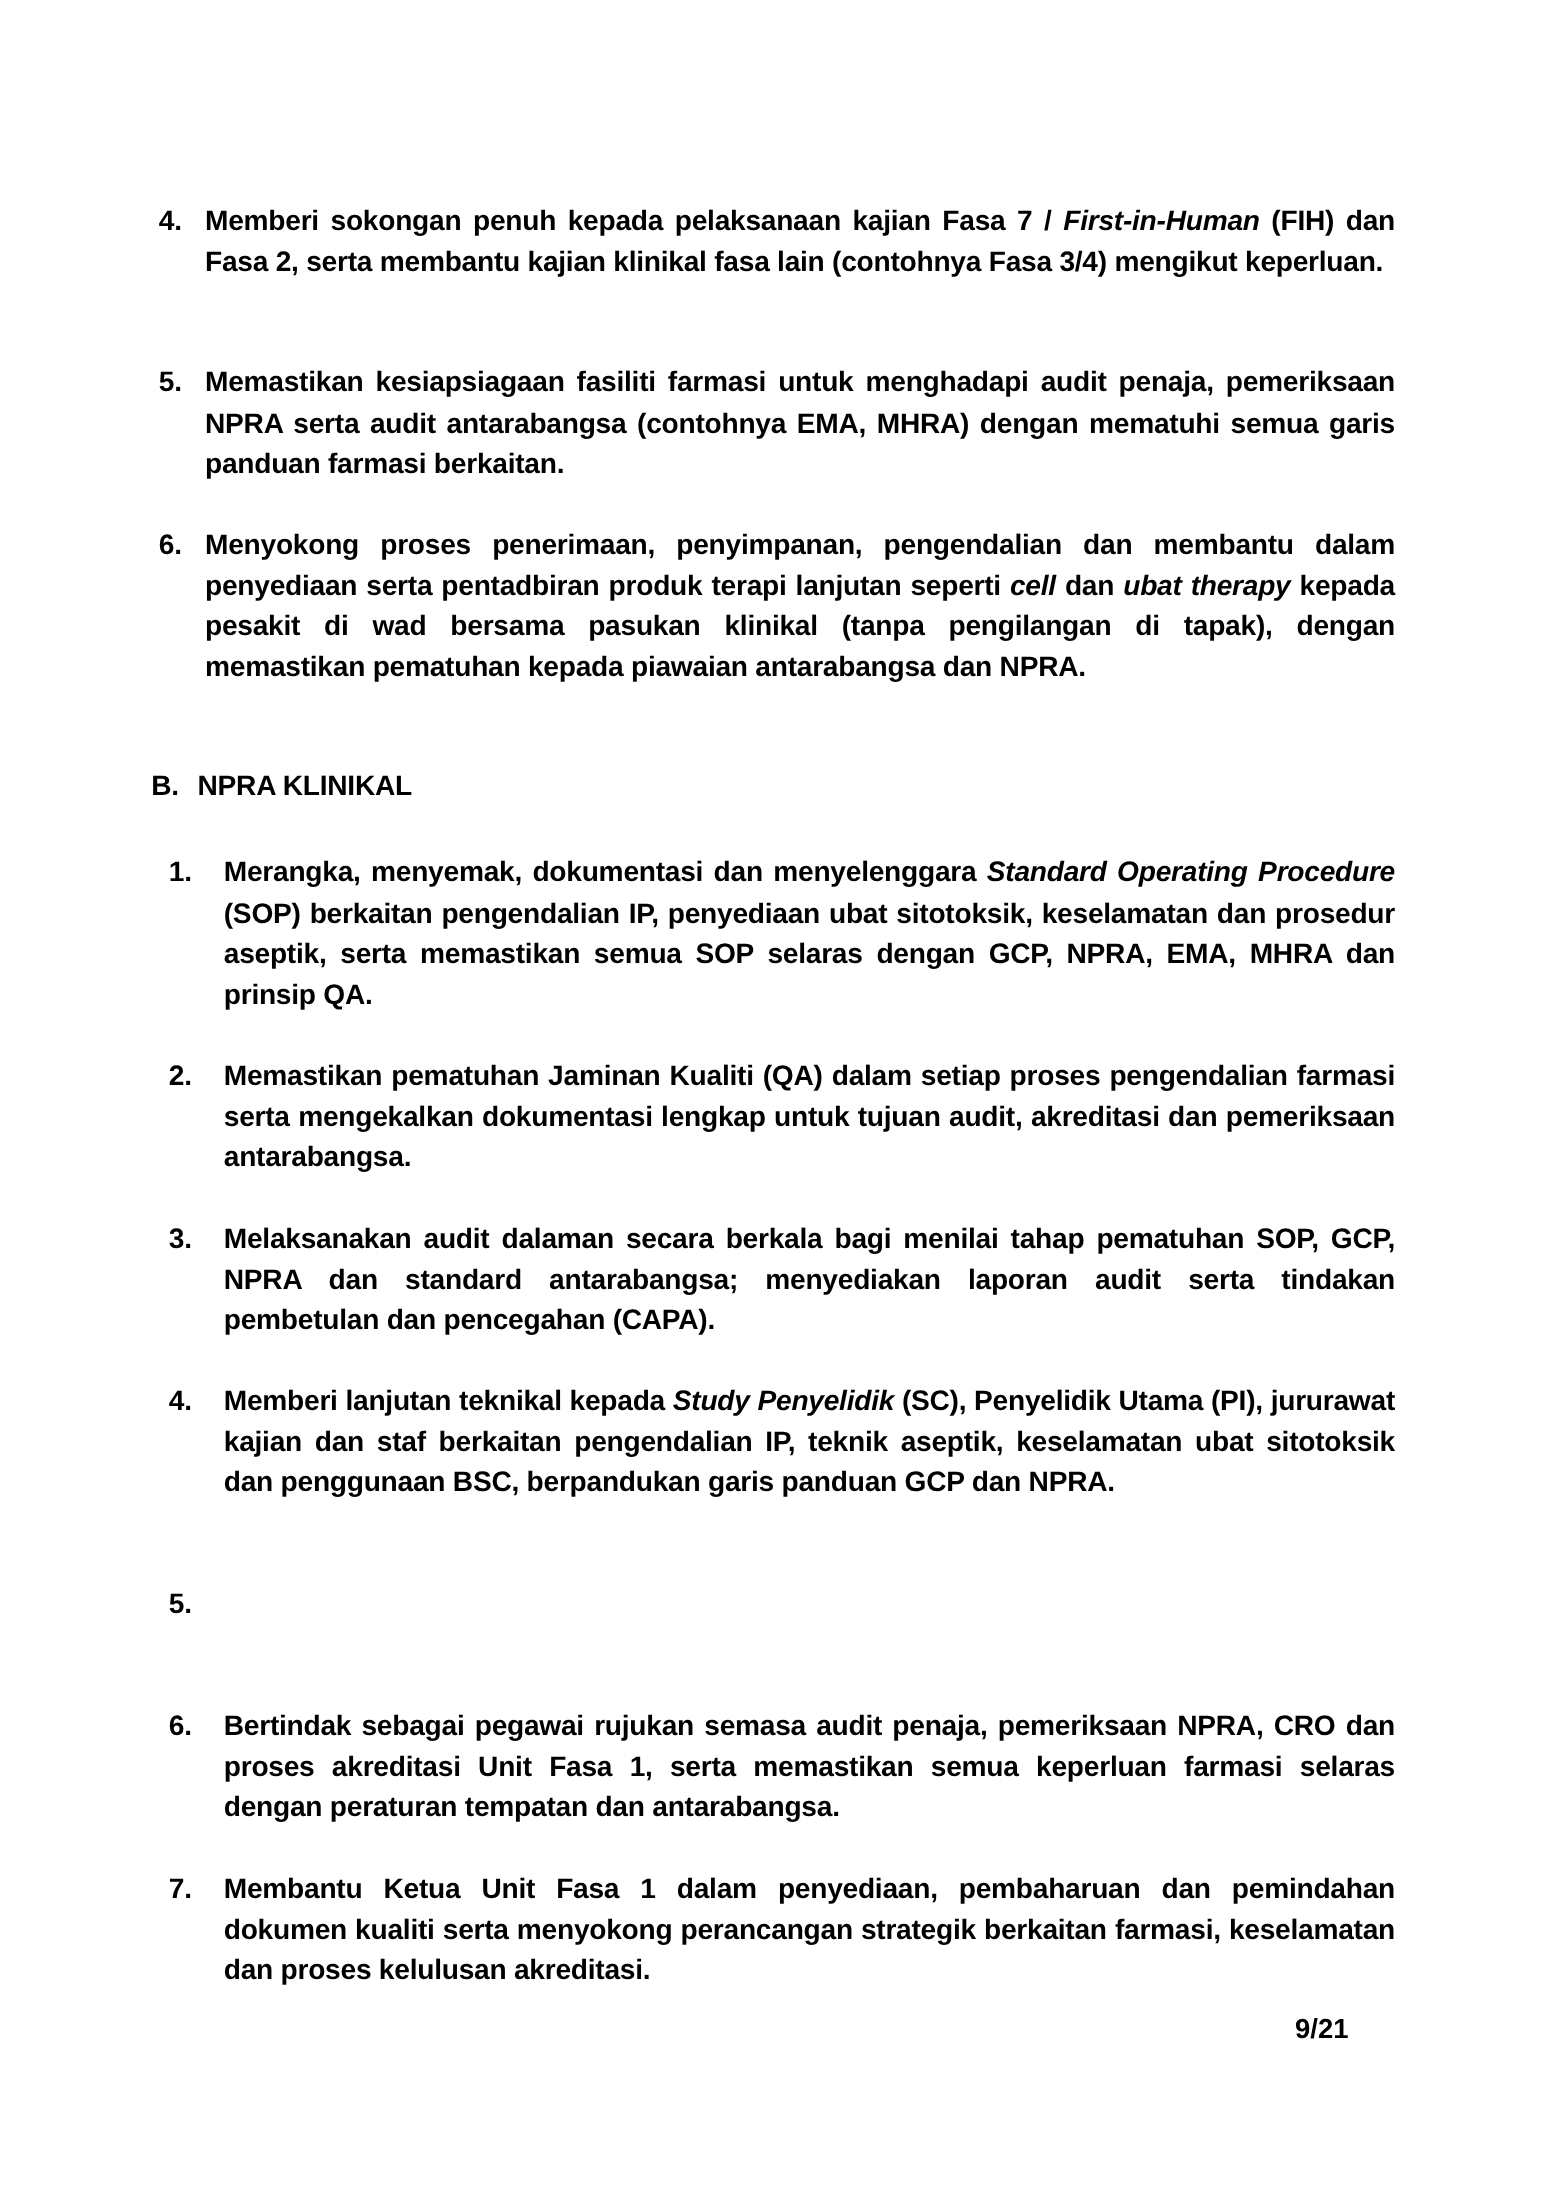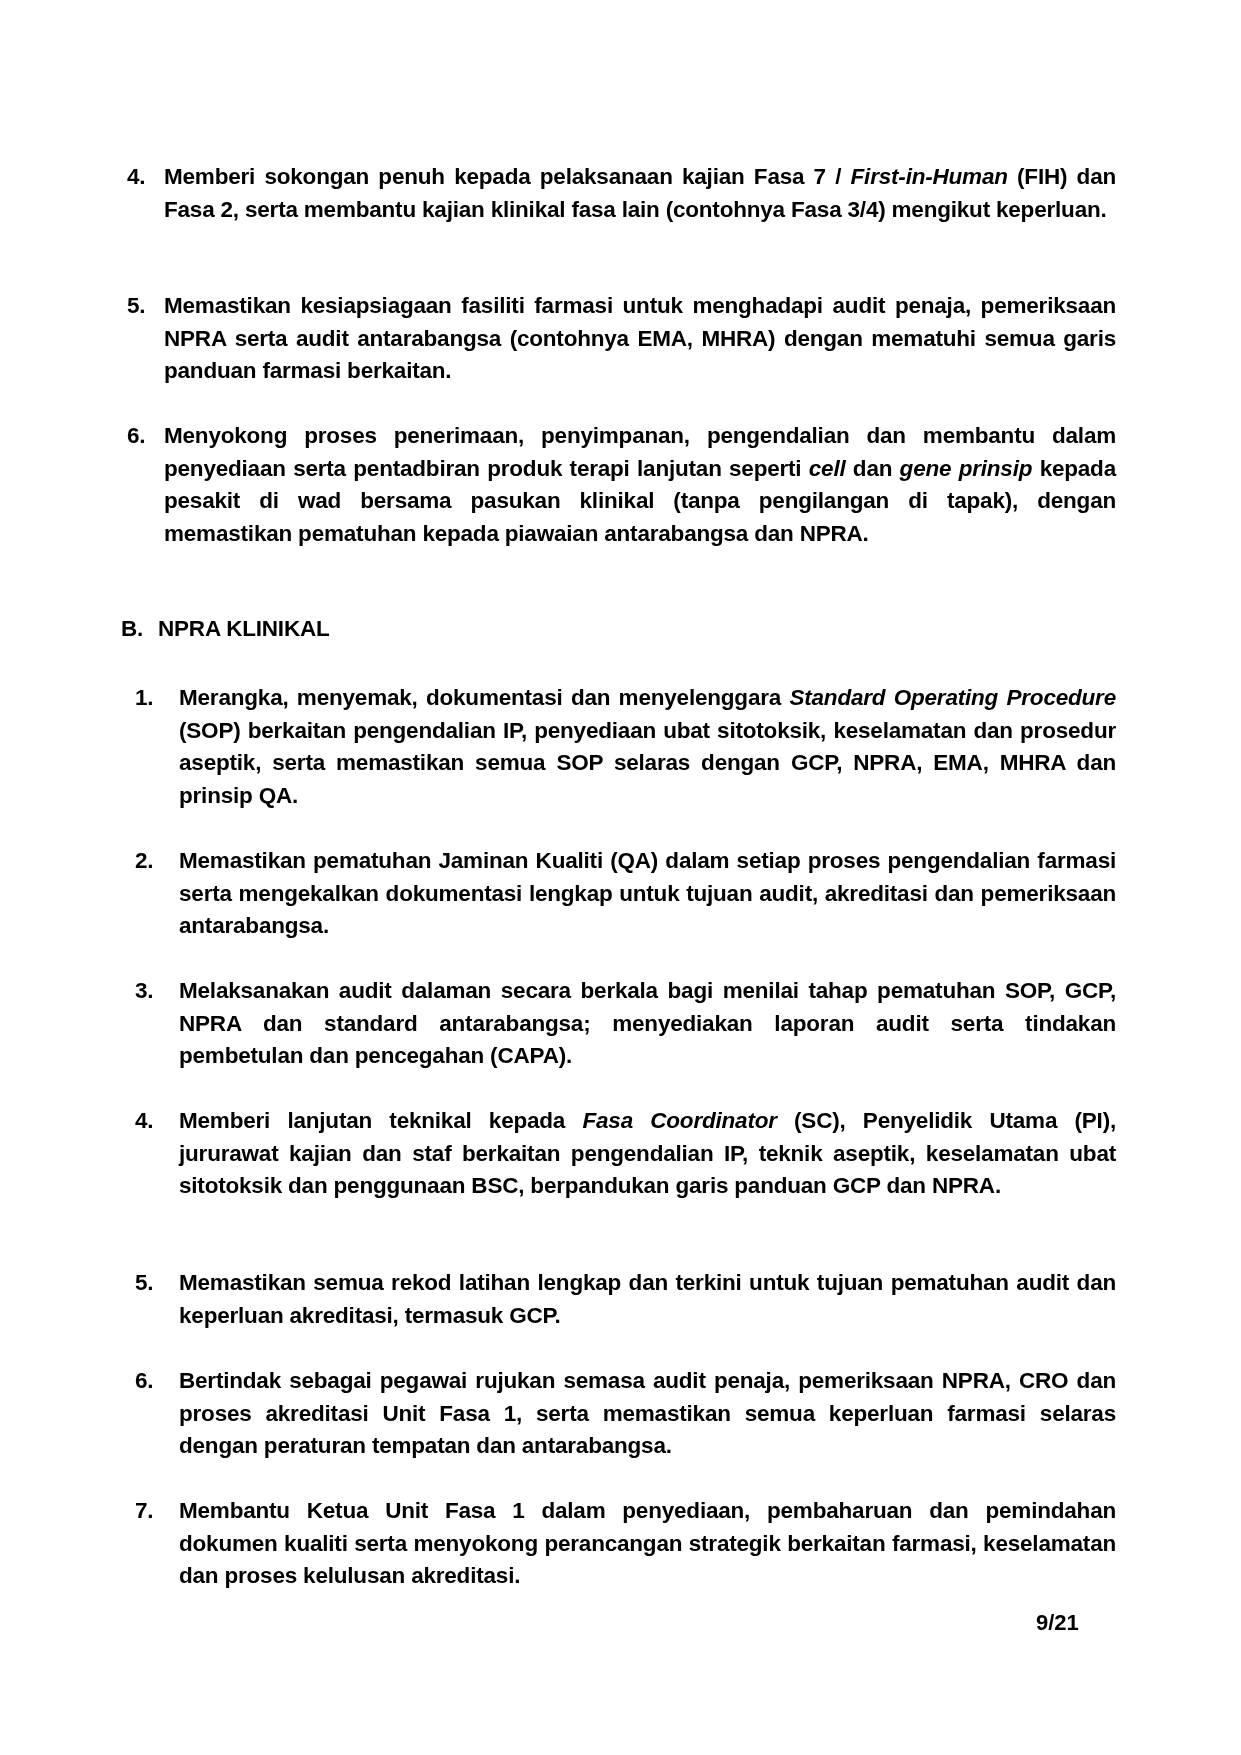--- a/index.html
+++ b/index.html
@@ -29,21 +29,21 @@
     <span>Memberi sokongan penuh kepada pelaksanaan kajian Fasa 7 / </span><i>First-in-Human</i><span> (FIH) dan Fasa 2, serta membantu kajian klinikal fasa lain (contohnya Fasa 3/4) mengikut keperluan.</span>
   </div>
 
   <div class="item listA" style="top:290px;">
     <span class="num">5.</span>
     <span>Memastikan kesiapsiagaan fasiliti farmasi untuk menghadapi audit penaja, pemeriksaan NPRA serta audit antarabangsa (contohnya EMA, MHRA) dengan mematuhi semua garis panduan farmasi berkaitan.</span>
   </div>
 
   <div class="item listA" style="top:420px;">
     <span class="num">6.</span>
-    <span>Menyokong proses penerimaan, penyimpanan, pengendalian dan membantu dalam penyediaan serta pentadbiran produk terapi lanjutan seperti </span><i>cell</i><span> dan </span><i>gene prinsip</i><span> kepada pesakit di wad bersama pasukan klinikal (tanpa pengilangan di tapak), dengan memastikan pematuhan kepada piawaian antarabangsa dan NPRA.</span>
+    <span>Menyokong proses penerimaan, penyimpanan, pengendalian dan membantu dalam penyediaan serta pentadbiran produk terapi lanjutan seperti </span><i>cell</i><span> dan </span><i>ubat therapy</i><span> kepada pesakit di wad bersama pasukan klinikal (tanpa pengilangan di tapak), dengan memastikan pematuhan kepada piawaian antarabangsa dan NPRA.</span>
   </div>
 
   <div class="section-heading">
     <span class="letter">B.</span><span>NPRA KLINIKAL</span>
   </div>
 
   <div class="item listB" style="top:682px;">
     <span class="num">1.</span>
     <span>Merangka, menyemak, dokumentasi dan menyelenggara </span><i>Standard Operating Procedure</i><span> (SOP) berkaitan pengendalian IP, penyediaan ubat sitotoksik, keselamatan dan prosedur aseptik, serta memastikan semua SOP selaras dengan GCP, NPRA, EMA, MHRA dan prinsip QA.</span>
   </div>
@@ -53,26 +53,25 @@
     <span>Memastikan pematuhan Jaminan Kualiti (QA) dalam setiap proses pengendalian farmasi serta mengekalkan dokumentasi lengkap untuk tujuan audit, akreditasi dan pemeriksaan antarabangsa.</span>
   </div>
 
   <div class="item listB" style="top:975px;">
     <span class="num">3.</span>
     <span>Melaksanakan audit dalaman secara berkala bagi menilai tahap pematuhan SOP, GCP, NPRA dan standard antarabangsa; menyediakan laporan audit serta tindakan pembetulan dan pencegahan (CAPA).</span>
   </div>
 
   <div class="item listB" style="top:1105px;">
     <span class="num">4.</span>
-    <span>Memberi lanjutan teknikal kepada </span><i>Fasa Coordinator</i><span> (SC), Penyelidik Utama (PI), jururawat kajian dan staf berkaitan pengendalian IP, teknik aseptik, keselamatan ubat sitotoksik dan penggunaan BSC, berpandukan garis panduan GCP dan NPRA.</span>
+    <span>Memberi lanjutan teknikal kepada </span><i>Study Penyelidik</i><span> (SC), Penyelidik Utama (PI), jururawat kajian dan staf berkaitan pengendalian IP, teknik aseptik, keselamatan ubat sitotoksik dan penggunaan BSC, berpandukan garis panduan GCP dan NPRA.</span>
   </div>
 
   <div class="item listB" style="top:1267px;">
     <span class="num">5.</span>
-    <span>Memastikan semua rekod latihan lengkap dan terkini untuk tujuan pematuhan audit dan keperluan akreditasi, termasuk GCP.</span>
   </div>
 
   <div class="item listB" style="top:1365px;">
     <span class="num">6.</span>
     <span>Bertindak sebagai pegawai rujukan semasa audit penaja, pemeriksaan NPRA, CRO dan proses akreditasi Unit Fasa 1, serta memastikan semua keperluan farmasi selaras dengan peraturan tempatan dan antarabangsa.</span>
   </div>
 
   <div class="item listB" style="top:1495px;">
     <span class="num">7.</span>
     <span>Membantu Ketua Unit Fasa 1 dalam penyediaan, pembaharuan dan pemindahan dokumen kualiti serta menyokong perancangan strategik berkaitan farmasi, keselamatan dan proses kelulusan akreditasi.</span>

